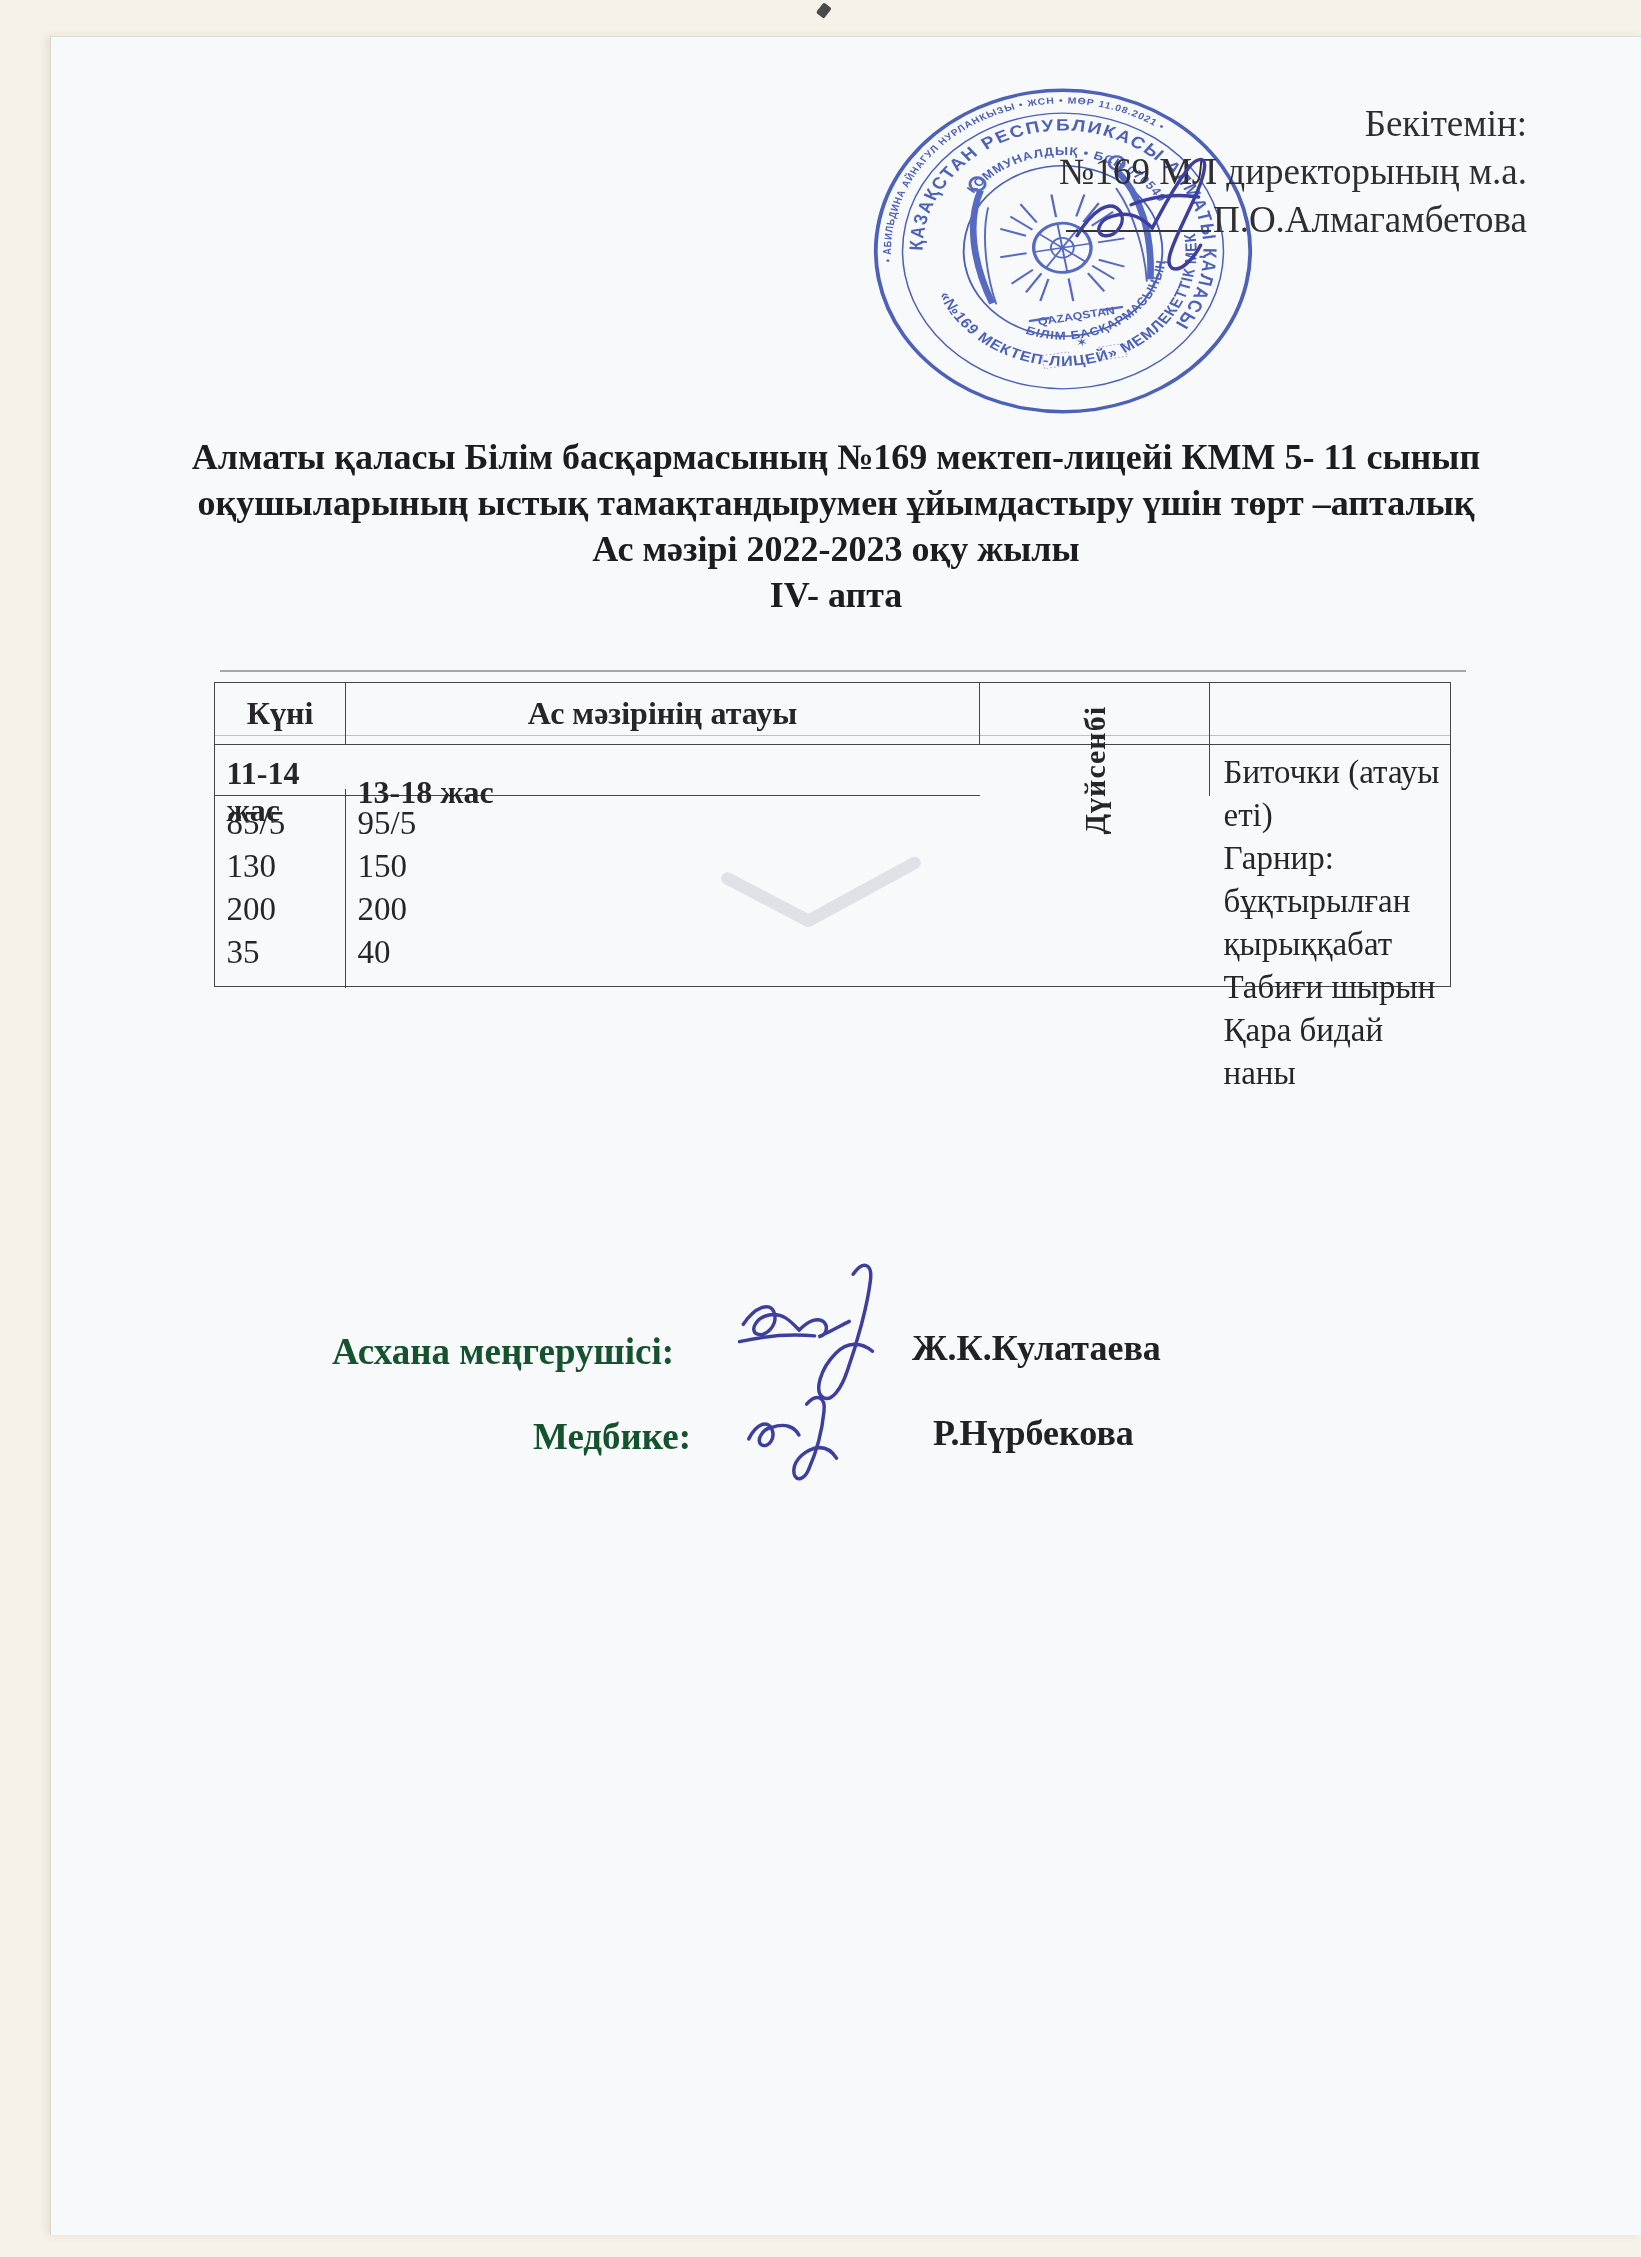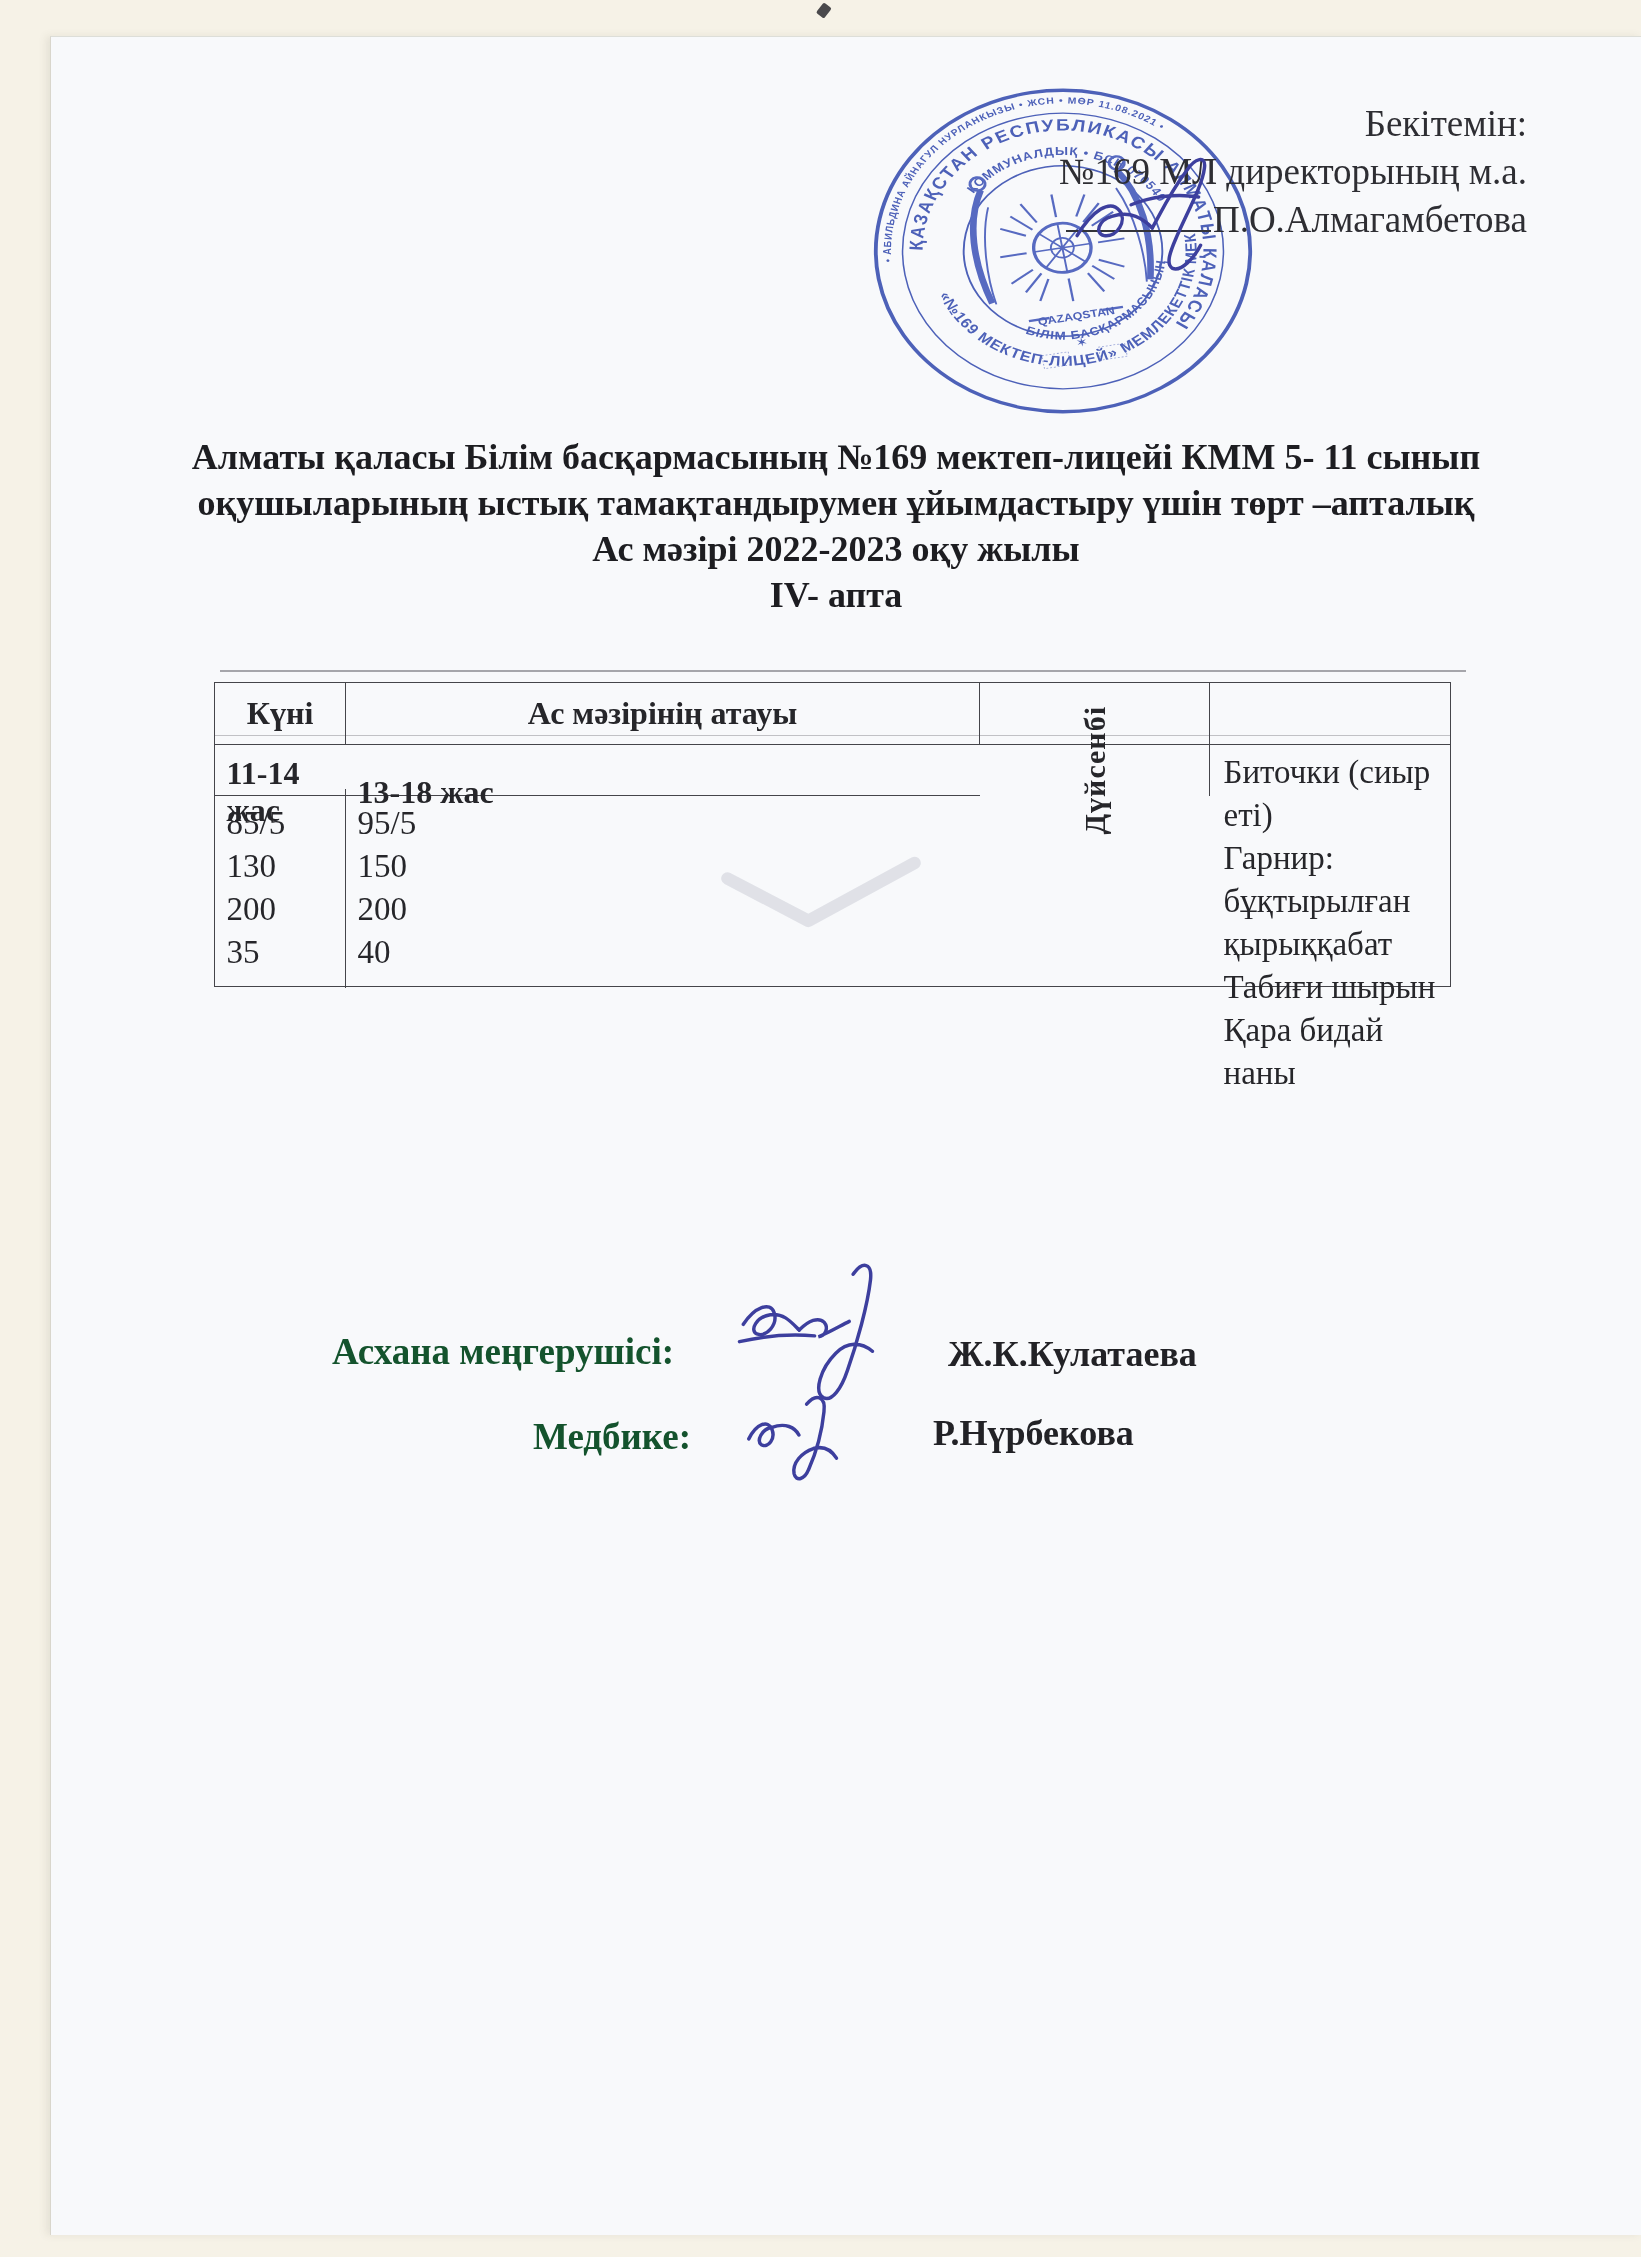--- a/index.html
+++ b/index.html
@@ -50,21 +50,21 @@
   .day-vert{writing-mode:vertical-rl;transform:rotate(180deg);font-weight:bold;font-size:30px;letter-spacing:1px;}
   .menu-lines{padding:5.8px 0 0 13.5px;font-size:33px;line-height:43px;}
   .num-lines{padding:5.8px 0 0 11.6px;font-size:33px;line-height:43px;}
   
   .pencil{position:absolute;left:710px;top:836px;width:222px;height:108px;opacity:.55;}
   
   .sig-label{position:absolute;font-weight:bold;font-size:37px;color:#14532d;}
   .sig-name{position:absolute;font-weight:bold;font-size:36px;color:#222226;}
   .lbl1{left:332px;top:1330px;width:359px;text-align:left;}
   .lbl2{left:332px;top:1415px;width:359px;text-align:right;}
-  .nm1{left:948px;top:1327px;margin-top:6px;}
+  .nm1{left:912px;top:1327px;}
   .nm2{left:910px;top:1412px;margin-left:23px;}
   .sig-head{position:absolute;left:726px;top:1253px;width:183px;height:159px;}
   .sig-nurse{position:absolute;left:737px;top:1383px;width:145px;height:106px;}
   .stamp-txt{fill:#4156b4;font-family:"Liberation Sans","DejaVu Sans",sans-serif;font-weight:bold;}
 </style>
 </head>
 <body>
 
 <div class="sheet"></div>
 <div class="speck"></div>
@@ -162,21 +162,21 @@
 
   <div class="cell br bb"></div>
   <div class="cell br bb"></div>
   <div class="cell br bb age">11-14 жас</div>
   <div class="cell bb age">13-18 жас</div>
 
   <div class="cell br day-cell">
     <span class="day-vert">Дүйсенбі</span>
   </div>
   <div class="cell br menu-lines">
-    <div>Биточки (сиыр еті)</div>
+    <div>Биточки (атауы еті)</div>
     <div>Гарнир: бұқтырылған қырыққабат</div>
     <div>Табиғи шырын</div>
     <div>Қара бидай наны</div>
   </div>
   <div class="cell br num-lines">
     <div>85/5</div>
     <div>130</div>
     <div>200</div>
     <div>35</div>
   </div>

